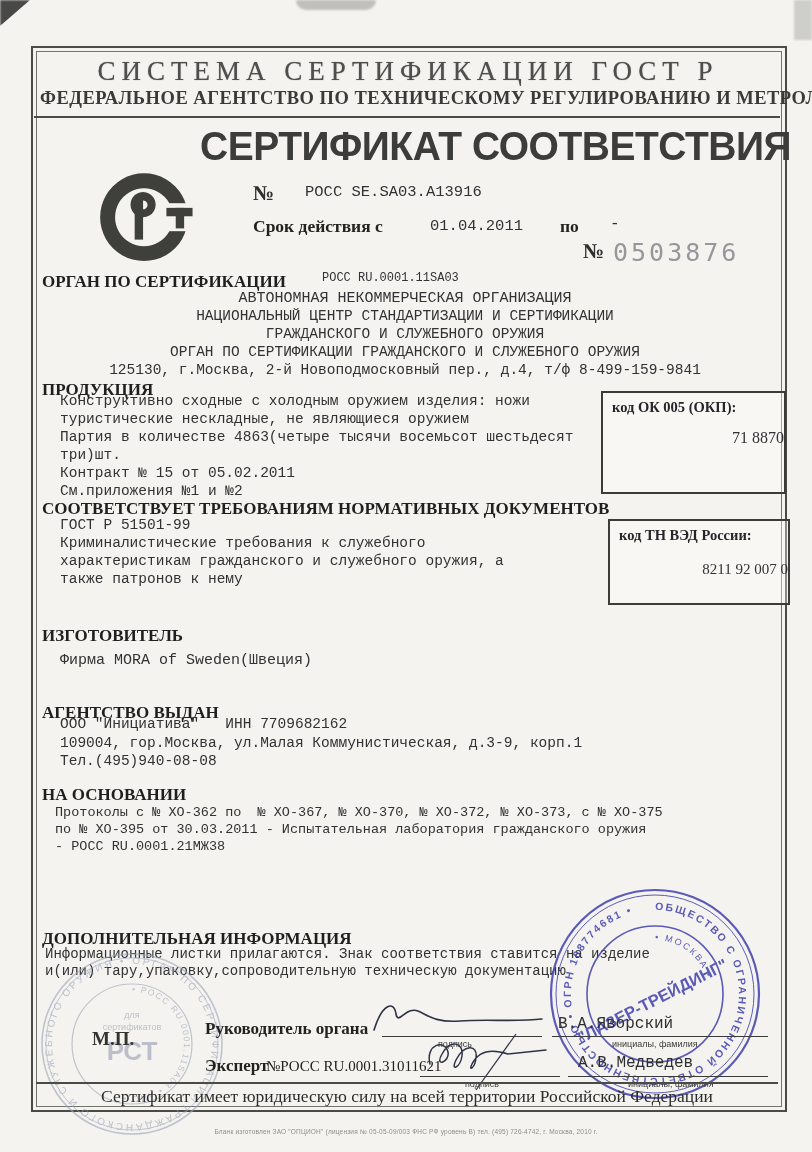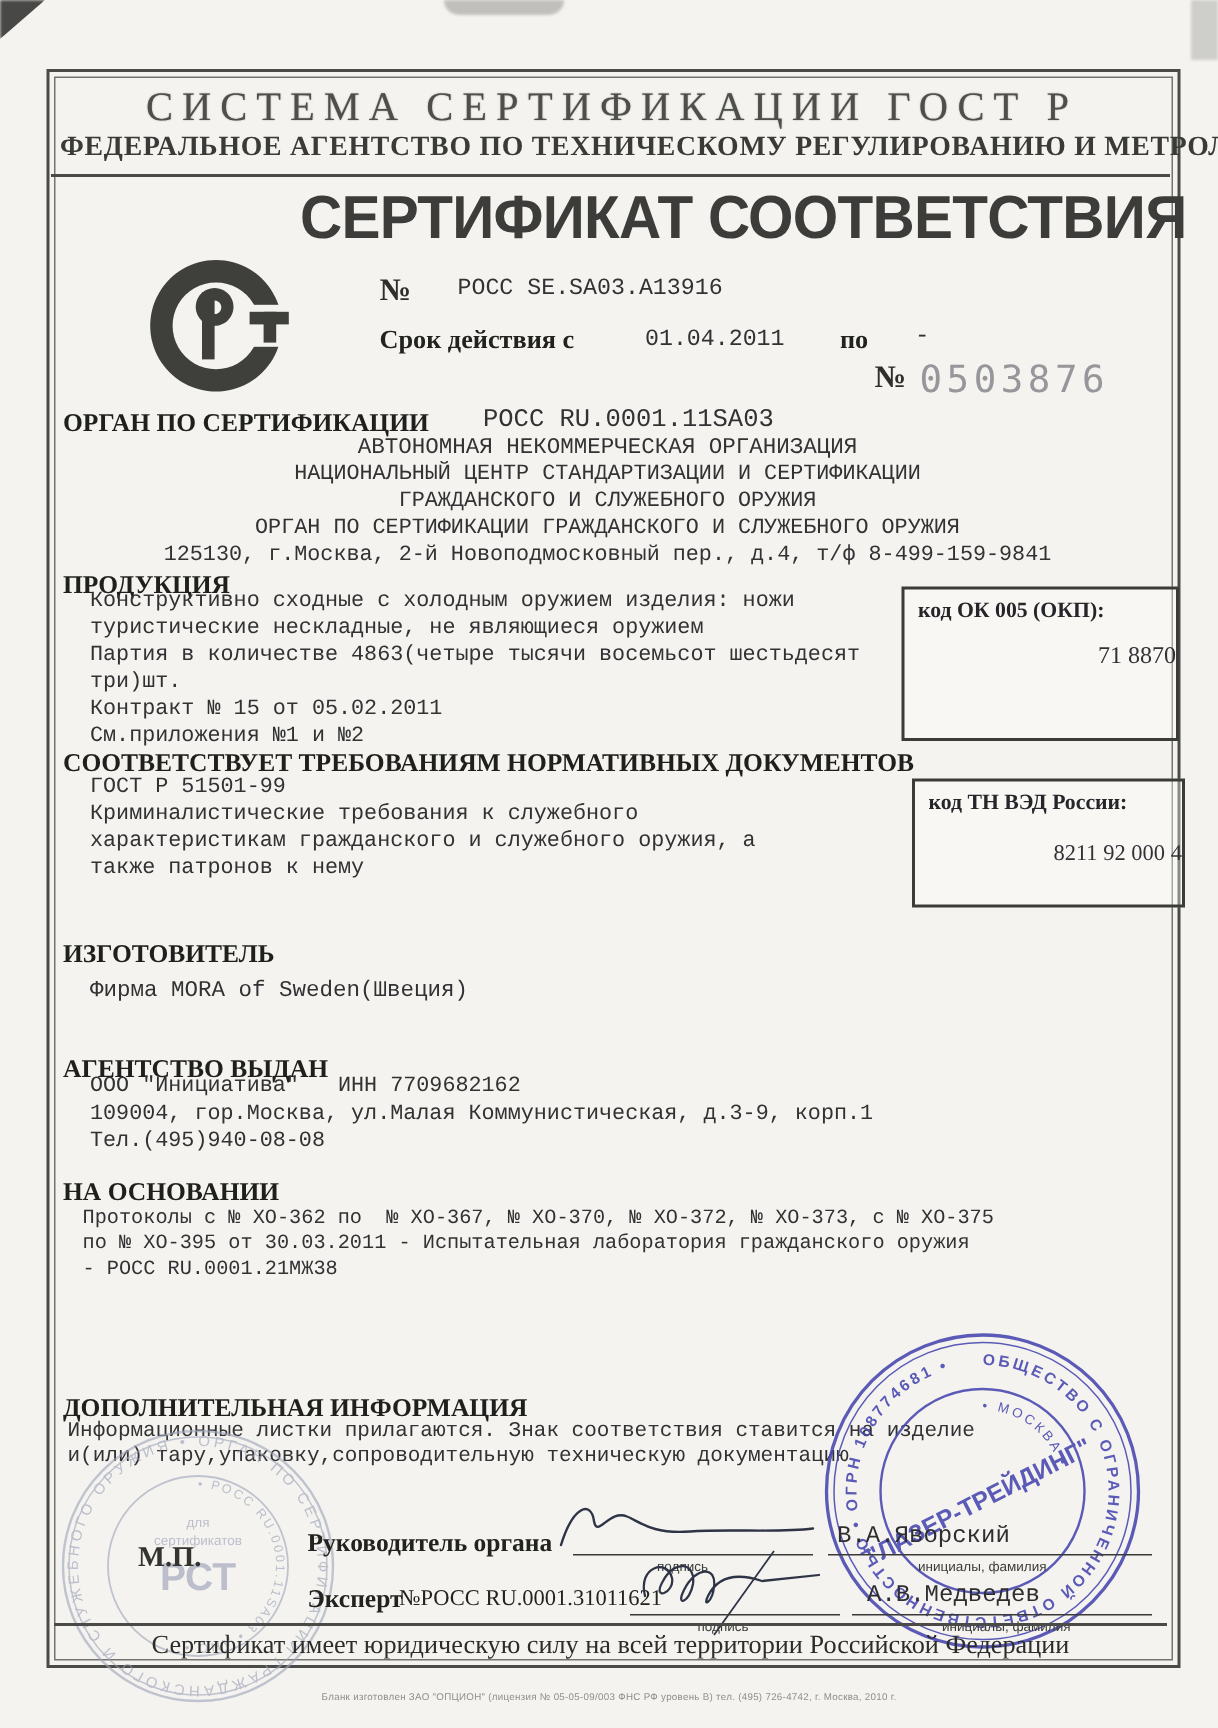--- a/index.html
+++ b/index.html
@@ -95,21 +95,21 @@
 
   <div class="t serif-b" style="left:253px;top:216px;font-size:17.5px">Срок действия с</div>
   <div class="t tw" style="left:430px;top:217px;font-size:15.5px">01.04.2011</div>
   <div class="t serif-b" style="left:560px;top:216px;font-size:17.5px">по</div>
   <div class="t tw" style="left:610px;top:215px;font-size:16px">-</div>
 
   <div class="t no-label" style="left:583px;top:239px">№</div>
   <div class="t serial" style="left:613px;top:238px">0503876</div>
 
   <div class="t sec-label" style="left:42px;top:272px">ОРГАН ПО СЕРТИФИКАЦИИ</div>
-  <div class="t tw" style="left:322px;top:271px;font-size:17px">РОСС RU.0001.11SA03</div>
+  <div class="t tw" style="left:322px;top:271px;font-size:12px">РОСС RU.0001.11SA03</div>
   <div class="t tw center" style="left:40px;top:290px;width:730px;font-size:15px">АВТОНОМНАЯ НЕКОММЕРЧЕСКАЯ ОРГАНИЗАЦИЯ</div>
   <div class="t tw center" style="left:40px;top:308px;width:730px;font-size:14.5px">НАЦИОНАЛЬНЫЙ ЦЕНТР СТАНДАРТИЗАЦИИ И СЕРТИФИКАЦИИ</div>
   <div class="t tw center" style="left:40px;top:326px;width:730px;font-size:14.5px">ГРАЖДАНСКОГО И СЛУЖЕБНОГО ОРУЖИЯ</div>
   <div class="t tw center" style="left:40px;top:344px;width:730px;font-size:14.5px">ОРГАН ПО СЕРТИФИКАЦИИ ГРАЖДАНСКОГО И СЛУЖЕБНОГО ОРУЖИЯ</div>
   <div class="t tw center" style="left:40px;top:362px;width:730px;font-size:14.5px">125130, г.Москва, 2-й Новоподмосковный пер., д.4, т/ф 8-499-159-9841</div>
 
   <div class="t sec-label" style="left:42px;top:380px">ПРОДУКЦИЯ</div>
   <div class="t tw" style="left:60px;top:393px;font-size:14.5px">Конструктивно сходные с холодным оружием изделия: ножи</div>
   <div class="t tw" style="left:60px;top:411px;font-size:14.5px">туристические нескладные, не являющиеся оружием</div>
   <div class="t tw" style="left:60px;top:429px;font-size:14.5px">Партия в количестве 4863(четыре тысячи восемьсот шестьдесят</div>
@@ -123,21 +123,21 @@
   </div>
 
   <div class="t sec-label" style="left:42px;top:499px">СООТВЕТСТВУЕТ ТРЕБОВАНИЯМ НОРМАТИВНЫХ ДОКУМЕНТОВ</div>
   <div class="t tw" style="left:60px;top:517px;font-size:14.5px">ГОСТ Р 51501-99</div>
   <div class="t tw" style="left:60px;top:535px;font-size:14.5px">Криминалистические требования к служебного</div>
   <div class="t tw" style="left:60px;top:553px;font-size:14.5px">характеристикам гражданского и служебного оружия, а</div>
   <div class="t tw" style="left:60px;top:571px;font-size:14.5px">также патронов к нему</div>
 
   <div class="code-box" style="left:608px;top:519px;width:178px;height:82px">
     <div class="cb-label">код ТН ВЭД России:</div>
-    <div class="cb-value" style="top:40px;font-size:15px">8211 92 000 4</div>
+    <div class="cb-value" style="top:40px;font-size:15px">8211 92 007 0</div>
   </div>
 
   <div class="t sec-label" style="left:42px;top:626px">ИЗГОТОВИТЕЛЬ</div>
   <div class="t tw" style="left:60px;top:652px;font-size:15px">Фирма MORA of Sweden(Швеция)</div>
 
   <div class="t sec-label" style="left:42px;top:703px">АГЕНТСТВО ВЫДАН</div>
   <div class="t tw" style="left:60px;top:716px;font-size:14.5px">ООО "Инициатива"   ИНН 7709682162</div>
   <div class="t tw" style="left:60px;top:735px;font-size:14.5px">109004, гор.Москва, ул.Малая Коммунистическая, д.3-9, корп.1</div>
   <div class="t tw" style="left:60px;top:753px;font-size:14.5px">Тел.(495)940-08-08</div>
 

